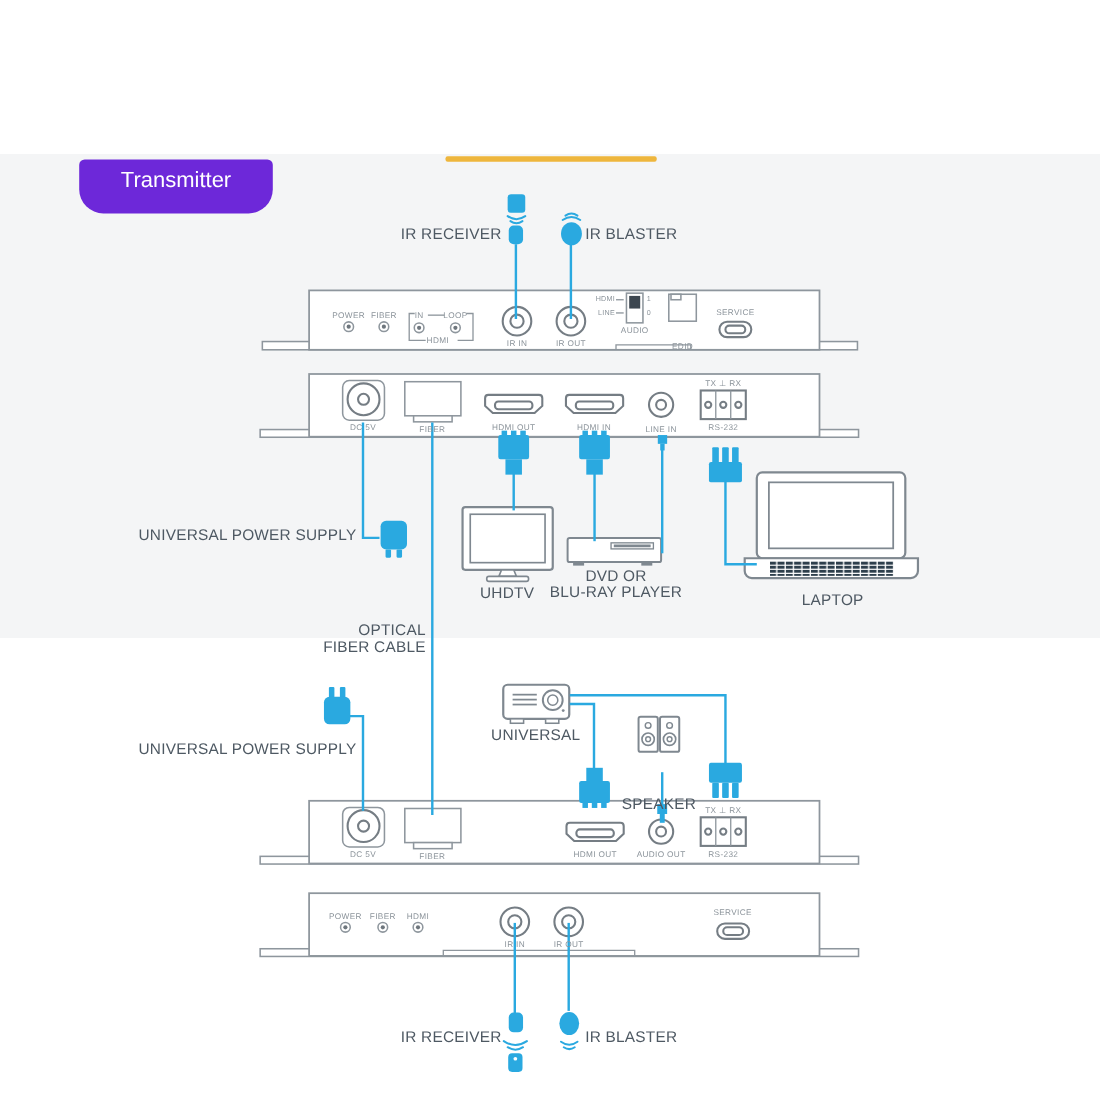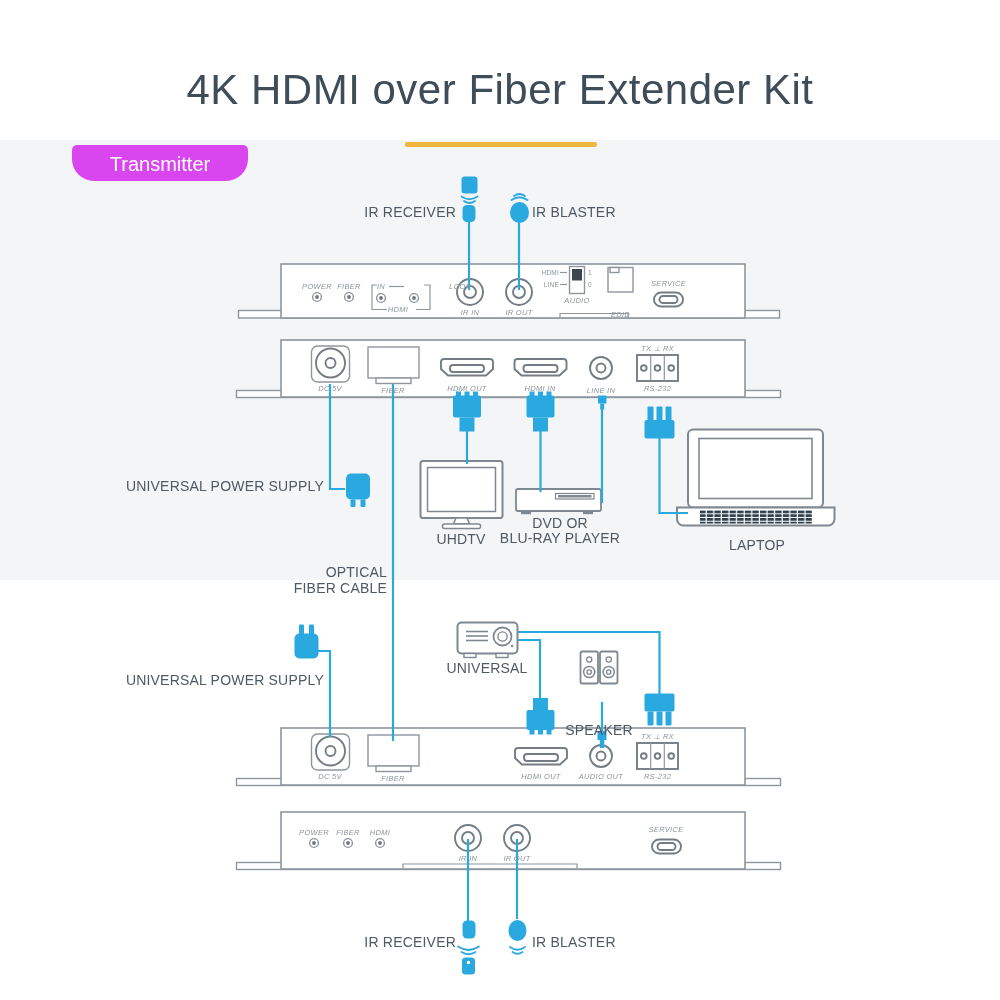--- a/index.html
+++ b/index.html
@@ -9,29 +9,29 @@
   #band-top{top:0;height:140px;background:#ffffff;}
   #band-mid{top:140px;height:440px;background:#f4f5f6;}
   #band-bot{top:580px;height:420px;background:#ffffff;}
   #title{position:absolute;left:50%;top:66px;transform:translateX(-50%);
          font-size:42px;font-weight:300;color:#3e4d58;letter-spacing:0.5px;
          white-space:nowrap;z-index:3;}
   #title-underline{position:absolute;left:405px;top:142px;width:192px;height:5px;
          background:#eeb63d;border-radius:2px;z-index:3;}
   .badge{position:absolute;left:72px;width:176px;text-align:center;color:#fff;
          font-size:20px;z-index:3;border-radius:5px 5px 22px 22px;}
-  #badge-tx{top:145px;height:36px;line-height:38px;background:#d946ef;}
+  #badge-tx{top:145px;height:49px;line-height:38px;background:#6d28d9;}
   #badge-rx{top:581px;height:38px;line-height:36px;background:#16a3e0;}
   svg{position:absolute;left:0;top:0;z-index:2;}
   .lbl{position:absolute;font-size:14px;color:#4e5963;letter-spacing:0.2px;
        white-space:nowrap;z-index:3;line-height:1.15;}
   .lbl.c{transform:translateX(-50%);}
   .lbl.r{transform:translateX(-100%);}
   .p7{position:absolute;font-size:7.5px;color:#8c949b;letter-spacing:0.3px;
-      white-space:nowrap;z-index:3;line-height:1;transform:translateX(-50%);font-style:italic;}
+      white-space:nowrap;z-index:3;line-height:1;transform:translateX(-50%);}
   .p6{position:absolute;font-size:6.5px;color:#8c949b;letter-spacing:0.2px;
       white-space:nowrap;z-index:3;line-height:1;}
   .p6.r{transform:translateX(-100%);}
   
   .pbox{stroke:#8e969d;stroke-width:1.6;fill:#fff;}
   .pfl{stroke:#8e969d;stroke-width:1.4;fill:#fff;}
   .pp{stroke:#8e969d;stroke-width:1.4;fill:#fff;}
   .pln{stroke:#8e969d;stroke-width:1.2;fill:none;}
   .jack{stroke:#757d84;stroke-width:1.9;fill:#fff;}
   .pd{fill:#6e767d;stroke:none;}
@@ -41,21 +41,20 @@
   .dev{stroke:#7f8890;fill:#fff;}
 </style>
 </head>
 <body>
 
 <div id="stage">
   <div class="band" id="band-top"></div>
   <div class="band" id="band-mid"></div>
   <div class="band" id="band-bot"></div>
 
-  <div id="title">4K HDMI over Fiber Extender Kit</div>
   <div id="title-underline"></div>
   <div class="badge" id="badge-tx">Transmitter</div>
 
   <svg width="1000" height="1000" viewBox="0 0 1000 1000">
     <defs>
       <pattern id="kb" width="7.6" height="3.7" patternUnits="userSpaceOnUse">
         <rect width="6.4" height="2.7" fill="#2e3f4c"></rect>
       </pattern>
     </defs>
 
@@ -311,21 +310,21 @@
       <path class="bluln" d="M512.5,952 q5,3.5 10,0"></path>
     </g>
   </svg>
 
   <div class="lbl r" style="left:456px;top:204px;">IR RECEIVER</div>
   <div class="lbl" style="left:532px;top:204px;">IR BLASTER</div>
 
   <div class="p7" style="left:317px;top:283px;">POWER</div>
   <div class="p7" style="left:349px;top:283px;">FIBER</div>
   <div class="p7" style="left:381px;top:283px;">IN</div>
-  <div class="p7" style="left:436px;top:283px;padding-left:48px;">LOOP</div>
+  <div class="p7" style="left:414px;top:283px;">LOOP</div>
   <div class="p7" style="left:398px;top:306px;">HDMI</div>
   <div class="p7" style="left:470px;top:309px;">IR IN</div>
   <div class="p7" style="left:519px;top:309px;">IR OUT</div>
   <div class="p6 r" style="left:559px;top:269.5px;">HDMI</div>
   <div class="p6 r" style="left:559px;top:281.5px;">LINE</div>
   <div class="p6" style="left:588px;top:269.5px;">1</div>
   <div class="p6" style="left:588px;top:281.5px;">0</div>
   <div class="p7" style="left:577px;top:297px;">AUDIO</div>
   <div class="p7" style="left:620.5px;top:311px;">EDID</div>
   <div class="p7" style="left:668.5px;top:280px;">SERVICE</div>

